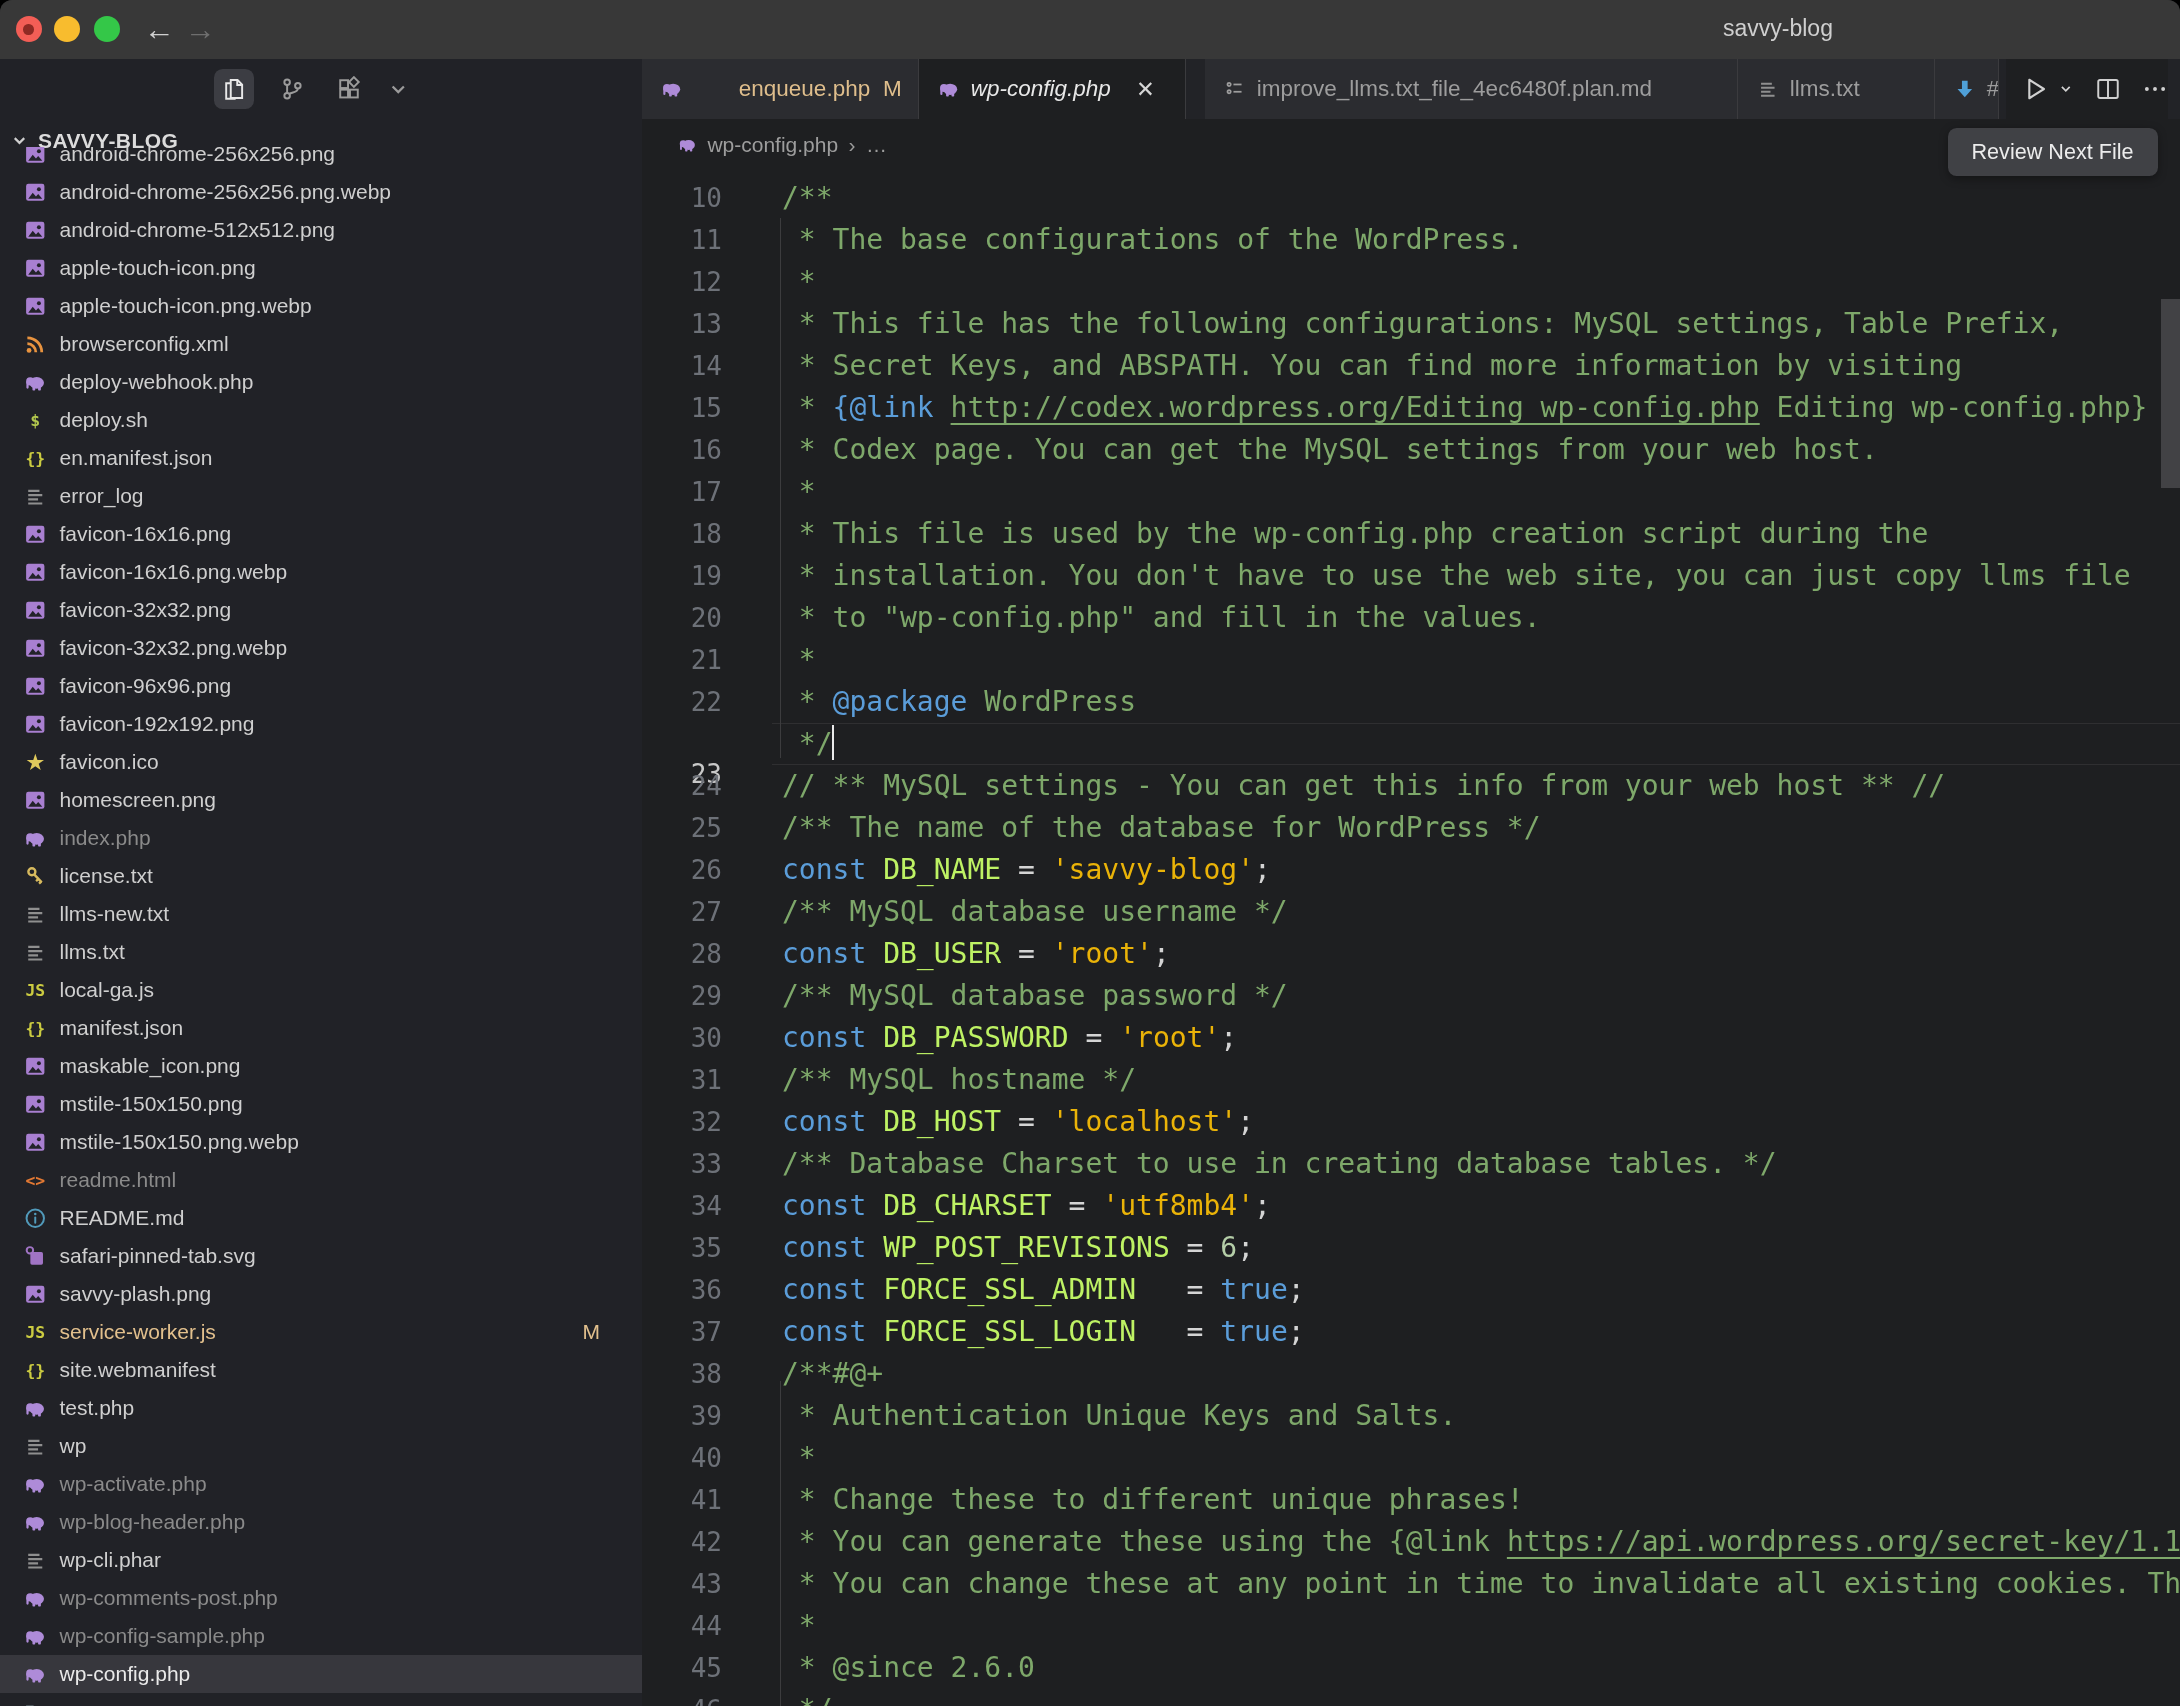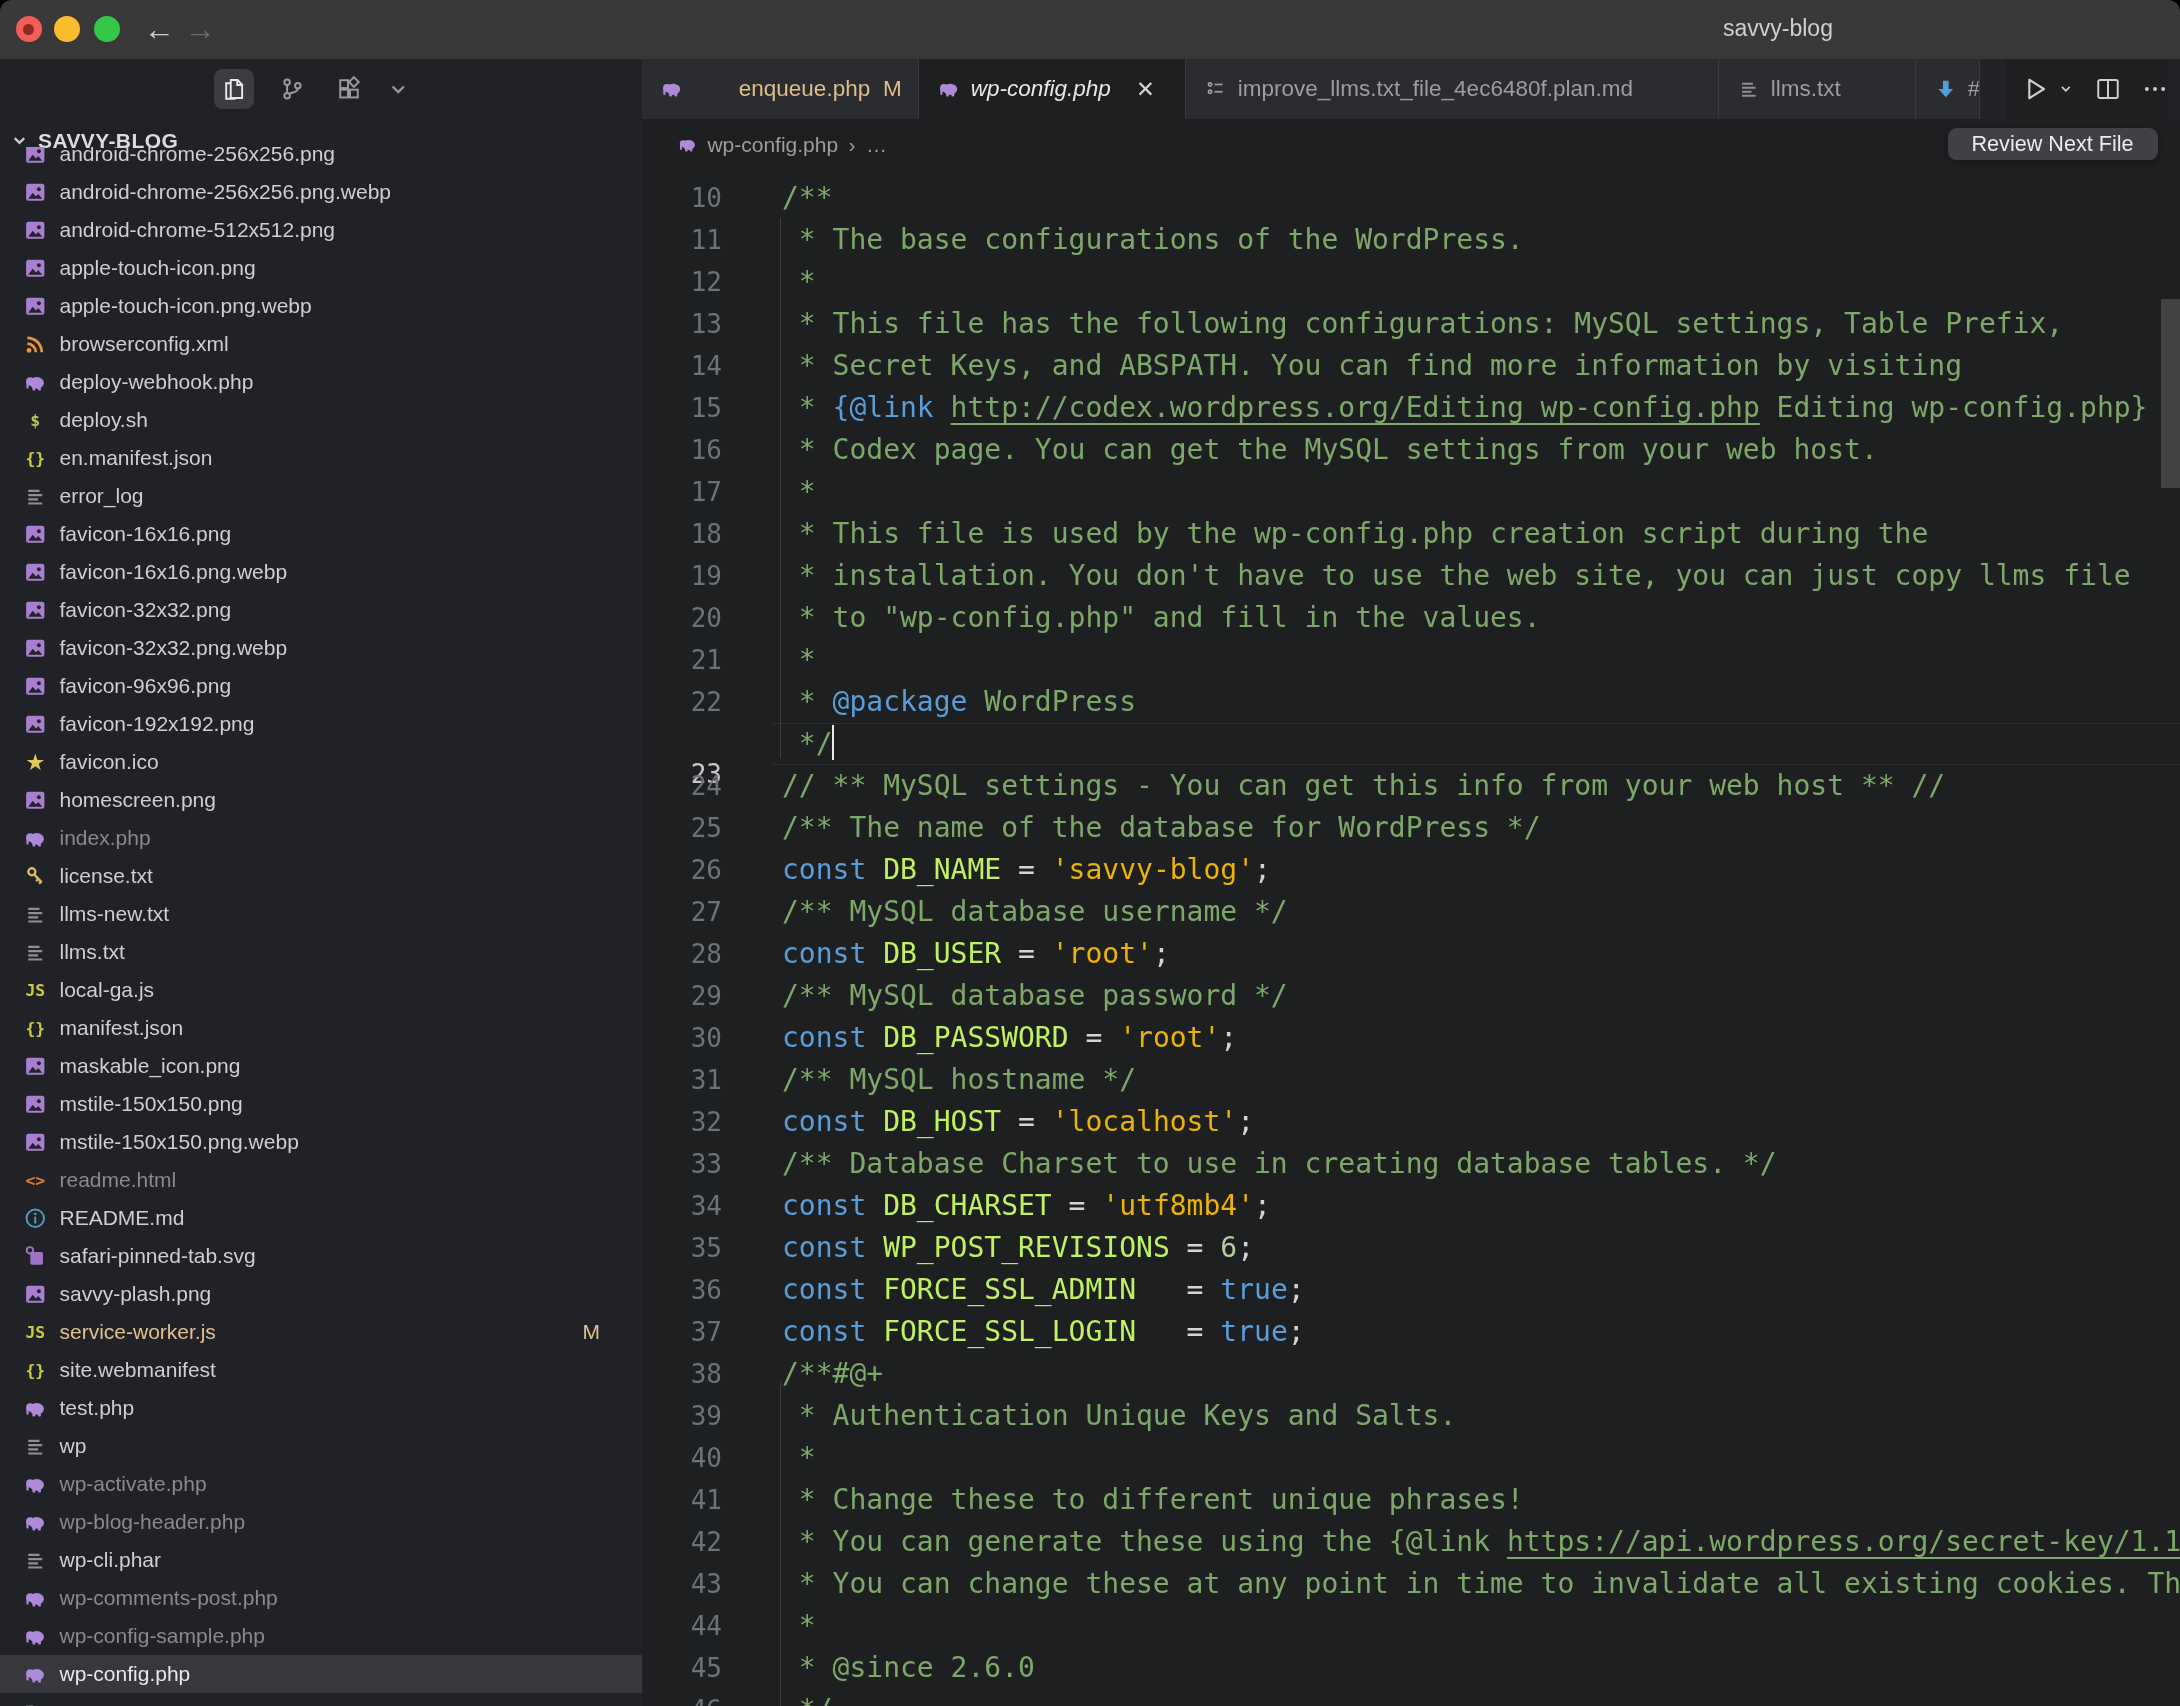--- a/index.html
+++ b/index.html
@@ -56,21 +56,21 @@
   .tab .msuffix{font-size:22.5px;color:#dfbe8c;margin-left:1.7px;}
   .tab .dot{font-size:15.6px;color:#a2a2a2;margin-left:12px;}
   .tab .close{font-size:22.5px;color:#d6d6d6;margin-left:14px;}
   .editor-actions{position:absolute;right:12px;top:0;height:60px;display:flex;align-items:center;gap:21px;background:#1e1f21;padding-left:15.6px;}
   .editor-actions svg{display:block;}
 
   .breadcrumb{position:absolute;left:0;top:60px;width:1538px;height:51px;display:flex;align-items:center;gap:10.4px;padding-left:36px;box-sizing:border-box;background:#1e1f21;}
   .breadcrumb .icon svg{width:19px;height:19px;display:block;}
   .breadcrumb span{font-size:21px;color:#9d9d9d;}
 
-  .review-btn{position:absolute;top:69px;right:22.5px;height:32px;padding:16px 24px;background:#404145;border:none;border-radius:8.6px;
+  .review-btn{position:absolute;top:69px;right:22.5px;height:48px;padding:16px 24px;background:#404145;border:none;border-radius:8.6px;
       color:#ececec;font-size:21.6px;font-family:"Liberation Sans",sans-serif;display:flex;align-items:center;box-shadow:0 2.6px 8.6px rgba(0,0,0,.35);z-index:5;}
 
   .code{position:absolute;left:0;top:111px;width:1538px;height:1537px;overflow:hidden;
         font-family:"DejaVu Sans Mono",monospace;font-size:28px;line-height:42px;}
   .lines{position:absolute;left:0;top:7px;width:1538px;}
   .cline{position:relative;height:42px;white-space:pre;}
   .gut{position:absolute;left:0;top:0;width:80px;text-align:right;color:#6d7178;font-size:26px;}
   .ctext{position:absolute;left:140px;top:0;white-space:pre;}
   .cline.cur .gut{color:#c8c8c8;margin-top:30px;}
   .line-hl{position:absolute;left:130px;right:0;top:0;height:40px;border-top:0.9px solid #2f2f31;border-bottom:0.9px solid #2f2f31;}
@@ -549,21 +549,21 @@
           <span class="icon"><svg viewBox="0 0 16 16" fill="#ae8bd8">
               <ellipse cx="9" cy="8.4" rx="5.2" ry="4.2"></ellipse>
               <circle cx="4.4" cy="7.4" r="2.9"></circle>
               <rect x="1.7" y="7.4" width="1.6" height="5.2" rx="0.8"></rect>
               <rect x="6" y="10.4" width="2" height="3.4" rx="0.6"></rect>
               <rect x="10" y="10.4" width="2" height="3.4" rx="0.6"></rect>
             </svg></span>
           <span class="tlabel">wp-config.php</span>
           <span class="close">✕</span>
         </div>
-        <div class="tab " style="width: 533px;">
+        <div class="tab " style="width: 533px; margin-left: 19px;">
           <span class="icon"><svg viewBox="0 0 16 16" fill="none" stroke="#9d9d9d" stroke-width="1.3">
               <circle cx="3.8" cy="4.8" r="1.2"></circle>
               <path d="M7 4.8h6"></path>
               <circle cx="3.8" cy="10.2" r="1.2"></circle>
               <path d="M7 10.2h6"></path>
             </svg></span>
           <span class="tlabel">improve_llms.txt_file_4ec6480f.plan.md</span>
         </div>
         <div class="tab " style="width: 197px;">
           <span class="icon"><svg viewBox="0 0 16 16" fill="none" stroke="#8f8f8f" stroke-width="1.5">

